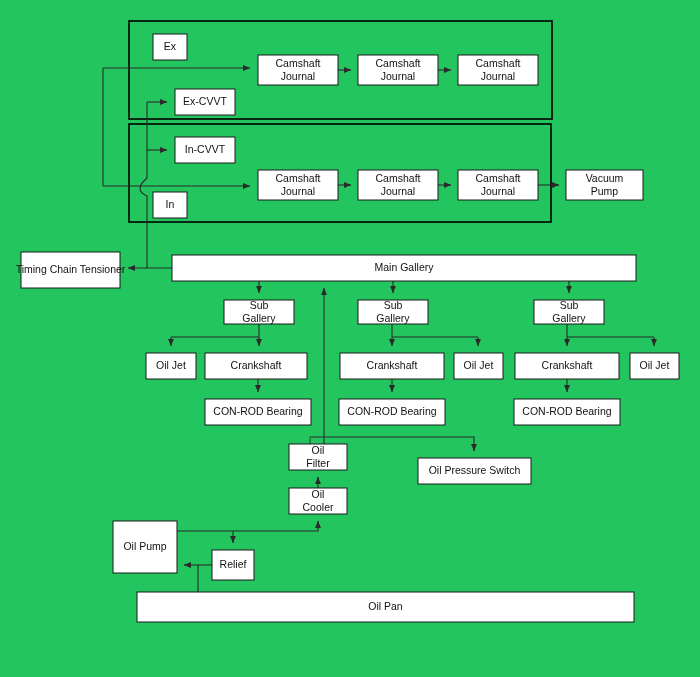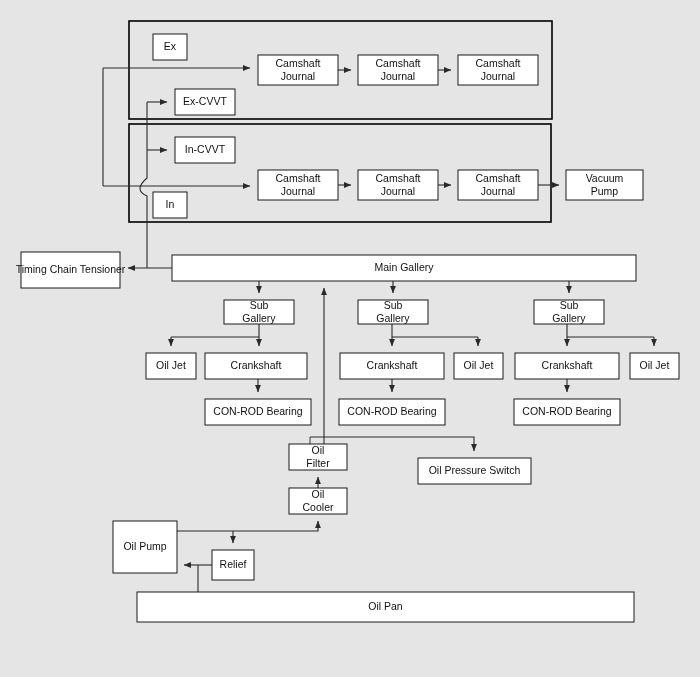--- a/index.html
+++ b/index.html
@@ -4,21 +4,21 @@
 <style>
   html, body {
     margin: 0;
     padding: 0;
     background: #ffffff;
   }
   #canvas {
     position: relative;
     width: 700px;
     height: 677px;
-    background: #e5e5e5;
+    background: #22c55e;
     font-family: "Liberation Sans", sans-serif;
   }
   svg#diagram {
     position: absolute;
     left: 0;
     top: 0;
     width: 700px;
     height: 677px;
   }
   .box rect {

